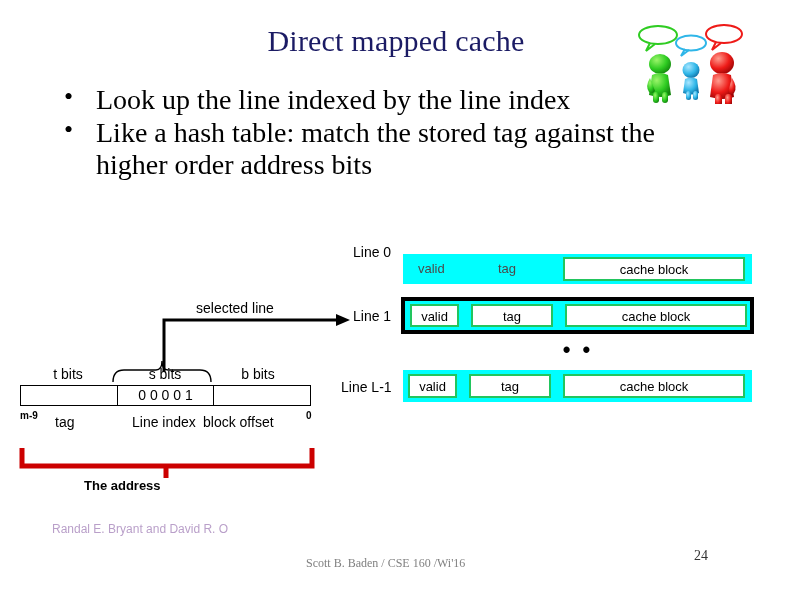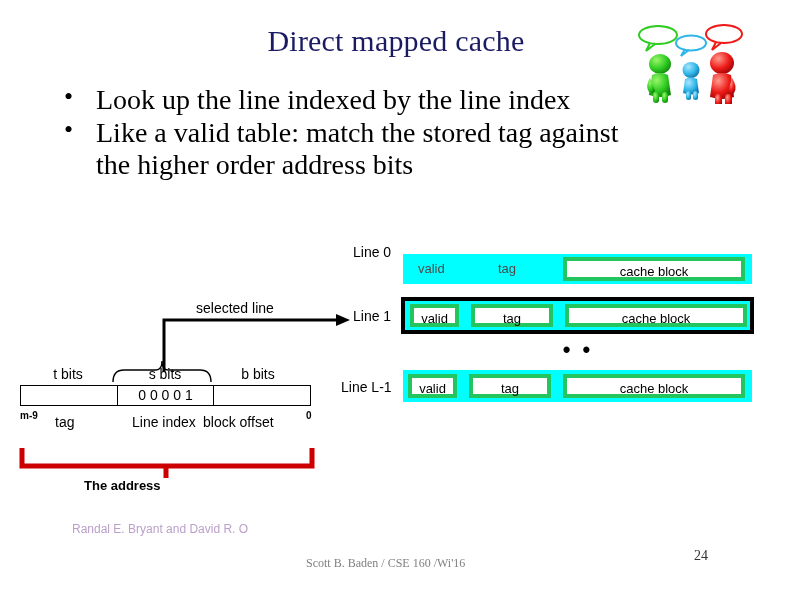--- a/index.html
+++ b/index.html
@@ -65,21 +65,21 @@
     white-space: nowrap;
   }
   .cacherow {
     background: #00ffff;
     box-sizing: border-box;
   }
   .cell {
     position: absolute;
     box-sizing: border-box;
     background: #ffffff;
-    border: 4px solid #22c55e;
+    border: 2px solid #22c55e;
     font-family: "Liberation Sans", sans-serif;
     font-size: 13px;
     color: #000000;
     text-align: center;
     white-space: nowrap;
   }
   .plaintext {
     position: absolute;
     font-family: "Liberation Sans", sans-serif;
     font-size: 13px;
@@ -163,21 +163,21 @@
     left: 84px; top: 478px;
     font-family: "Liberation Sans", sans-serif;
     font-size: 13px;
     font-weight: bold;
     color: #000000;
     white-space: nowrap;
   }
 
   
   #credit {
-    left: 72px; top: 522px;
+    left: 52px; top: 522px;
     font-family: "Liberation Sans", sans-serif;
     font-size: 12px;
     color: #b99fc9;
     white-space: nowrap;
   }
   #footer {
     left: 306px; top: 556px;
     font-family: "Liberation Serif", serif;
     font-size: 12px;
     color: #808080;
@@ -251,21 +251,21 @@
     </svg>
   </div>
 
   <div id="bullets" class="abs">
     <div class="bullet">
       <span class="dot">•</span>
       <span>Look up the line indexed by the line index</span>
     </div>
     <div class="bullet">
       <span class="dot">•</span>
-      <span>Like a valid table: match the stored tag against the higher order address  bits</span>
+      <span>Like a hash table: match the stored tag against the higher order address  bits</span>
     </div>
   </div>
 
   <div class="abs rowlabel" style="left:353px; top:244px;">Line 0</div>
   <div id="row0" class="abs cacherow">
     <span class="plaintext" style="left:15px; top:7px;">valid</span>
     <span class="plaintext" style="left:95px; top:7px;">tag</span>
     <span class="cell" style="left:160px; width:182px;">cache block</span>
   </div>
 

